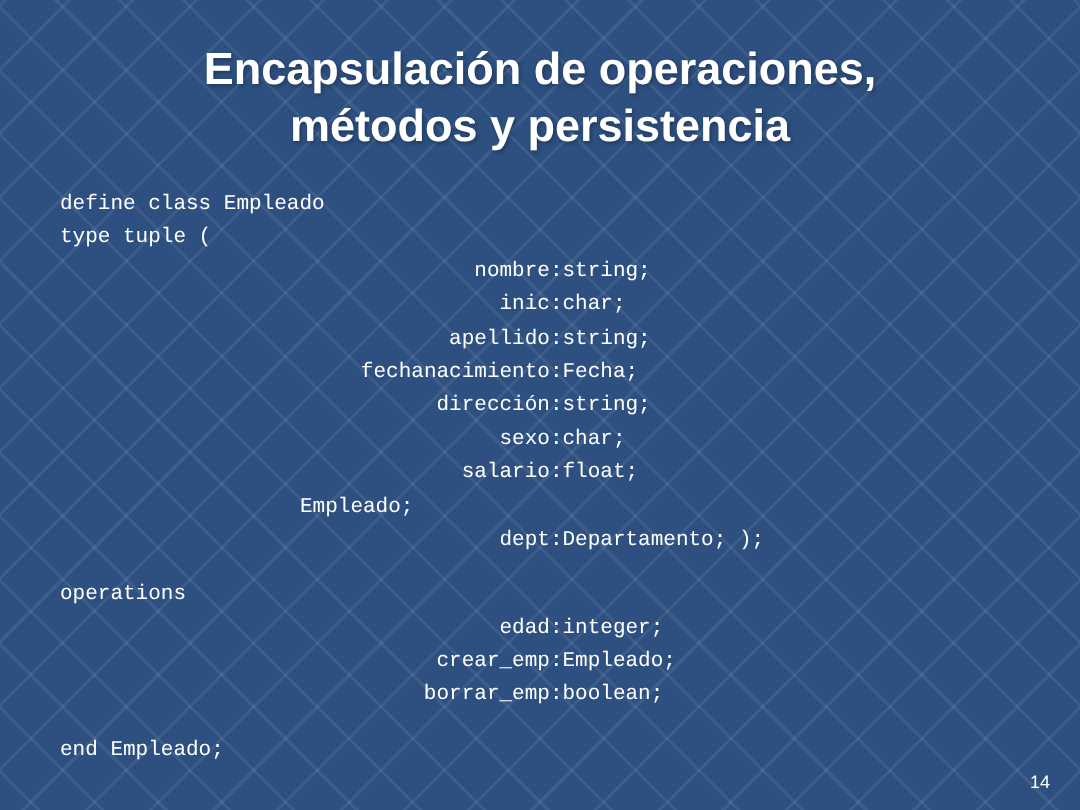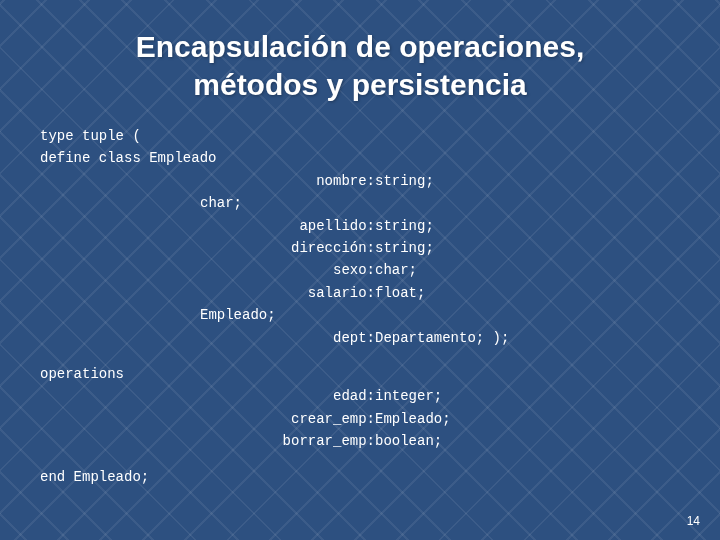--- a/index.html
+++ b/index.html
@@ -107,46 +107,49 @@
 <div class="slide">
 
   <div class="title">
     <div>Encapsulación de operaciones,</div>
     <div>métodos y persistencia</div>
   </div>
 
   <div class="code-block">
 
     <div class="code-row">
+      <span>define class Empleado</span>
+    </div>
+
+    <div class="code-row">
       <span class="col-keyword">type tuple (</span>
       <span class="col-field"></span>
       <span class="col-type"></span>
     </div>
 
-    <div class="code-row">
-      <span>define class Empleado</span>
-    </div>
-
     <div id="fields-container">
         <div class="code-row">
           <span class="col-keyword"></span>
           <span class="col-field">nombre:</span>
           <span class="col-type">string;</span>
         </div>
         <div class="code-row">
           <span class="col-keyword"></span>
+          <span class="col-field">inic:</span>
           <span class="col-type">char;</span>
         </div>
         <div class="code-row">
           <span class="col-keyword"></span>
           <span class="col-field">apellido:</span>
           <span class="col-type">string;</span>
         </div>
         <div class="code-row">
           <span class="col-keyword"></span>
+          <span class="col-field">fechanacimiento:</span>
+          <span class="col-type">Fecha;</span>
         </div>
         <div class="code-row">
           <span class="col-keyword"></span>
           <span class="col-field">dirección:</span>
           <span class="col-type">string;</span>
         </div>
         <div class="code-row">
           <span class="col-keyword"></span>
           <span class="col-field">sexo:</span>
           <span class="col-type">char;</span>

